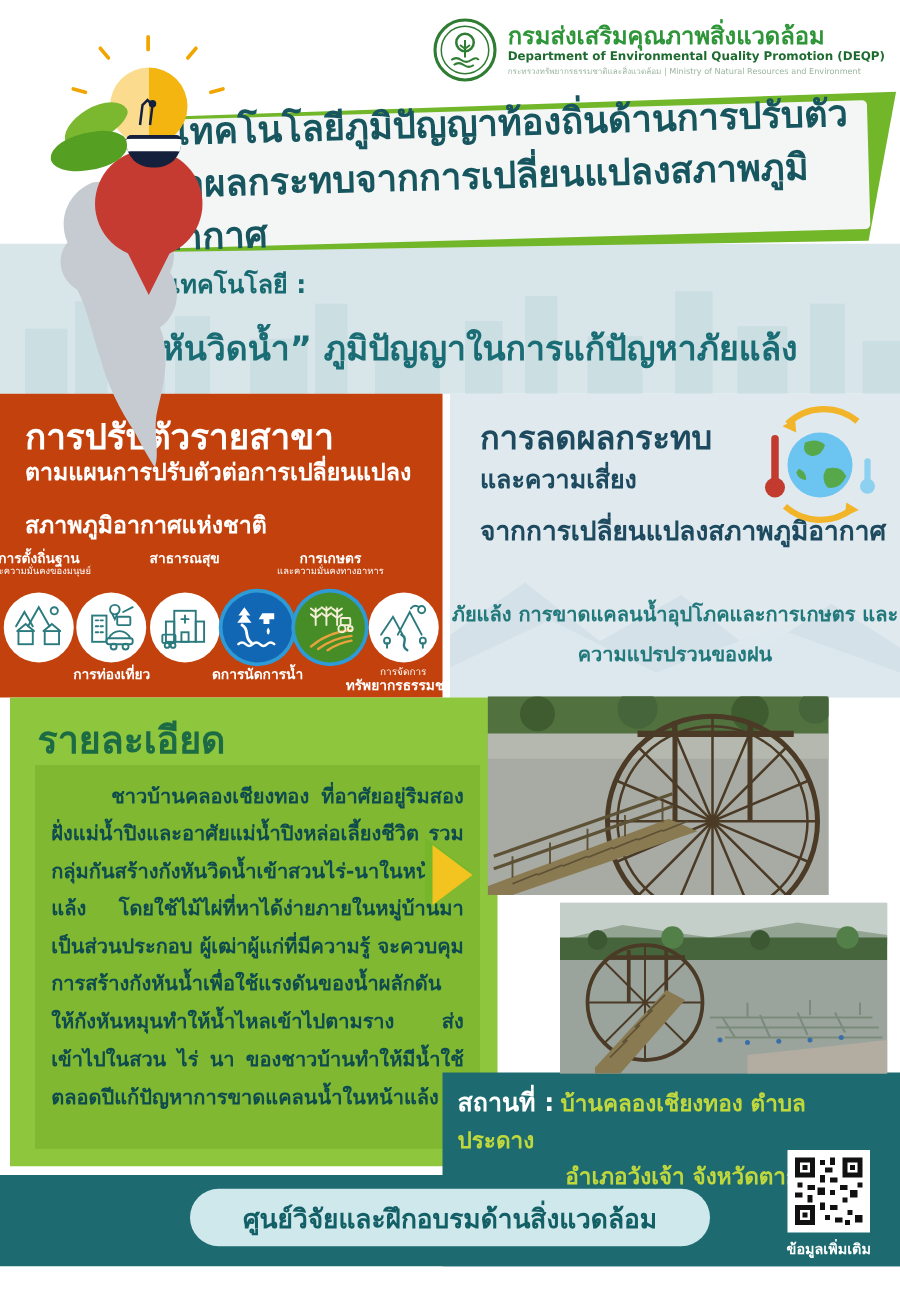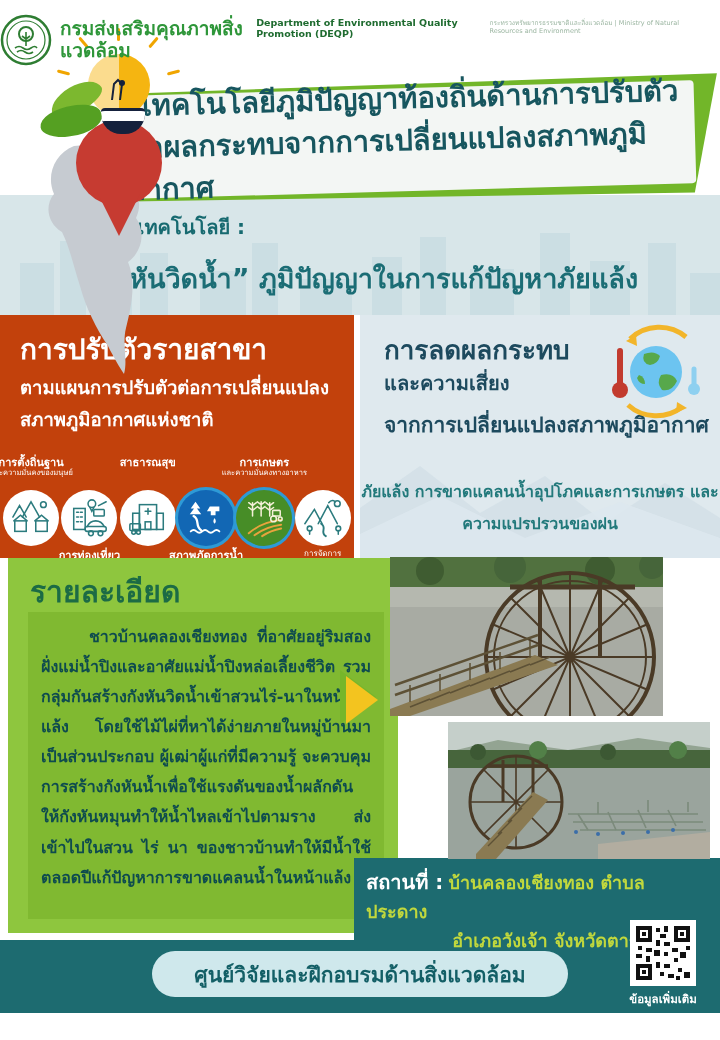--- a/index.html
+++ b/index.html
@@ -2,21 +2,21 @@
 <html><head>
 <meta charset="utf-8">
 <style>
   html,body{margin:0;padding:0;background:#fff;}
   *{box-sizing:border-box;}
   #poster{position:relative;width:720px;height:1040px;background:#fff;overflow:hidden;
           font-family:"DejaVu Sans","Liberation Sans",sans-serif;}
 
   
   #org{position:absolute;top:14px;right:12px;display:flex;align-items:center;gap:8px;z-index:6;}
-  #org .txt{display:flex;flex-direction:row;line-height:1.15;}
+  #org .txt{display:flex;flex-direction:column;line-height:1.15;}
   #org .th{font-size:19px;font-weight:bold;color:#2e9639;}
   #org .en{font-size:9.5px;font-weight:bold;color:#1e6b2f;}
   #org .sub{font-size:6.5px;color:#9ab5a0;margin-top:2px;}
 
   
   #deco{position:absolute;left:0;top:40px;width:240px;height:290px;z-index:5;pointer-events:none;}
   .pin-head{position:absolute;left:76px;top:80px;width:86px;height:86px;border-radius:50%;background:#c63b31;}
   .pin-tip{position:absolute;left:97px;top:152px;width:0;height:0;border-left:22px solid transparent;
            border-right:22px solid transparent;border-top:44px solid #c63b31;}
   .bulb{position:absolute;left:88px;top:14px;width:62px;height:62px;border-radius:50%;
@@ -42,23 +42,23 @@
   
   #tech{position:absolute;left:0;top:195px;width:720px;height:120px;background:#d8e6e9;overflow:hidden;}
   #tech svg{position:absolute;left:0;bottom:-8px;}
   .tech-label{position:absolute;left:112px;top:16px;font-size:20px;font-weight:bold;color:#176a70;}
   .tech-name{position:absolute;left:0;top:62px;width:100%;text-align:center;font-size:27px;
              font-weight:bold;color:#1b6d75;}
 
   
   #col-left{position:absolute;left:0;top:315px;width:354px;height:243px;background:#c2410c;}
   #col-left .h{position:absolute;left:20px;top:12px;font-size:28px;font-weight:bold;color:#fff;}
-  #col-left .s1{position:absolute;left:20px;top:58px;font-size:18.5px;font-weight:bold;color:#fff;}
+  #col-left .s1{position:absolute;left:20px;top:48px;font-size:18.5px;font-weight:bold;color:#fff;}
   #col-left .s2{position:absolute;left:20px;top:90px;font-size:18.5px;font-weight:bold;color:#fff;}
-  #sectors{position:absolute;left:2px;right:2px;top:126px;height:115px;display:flex;margin-top:16px;}
+  #sectors{position:absolute;left:2px;right:2px;top:126px;height:115px;display:flex;}
   .sector{position:relative;width:16.66%;height:100%;}
   .sector-circle{position:absolute;left:50%;top:33px;transform:translateX(-50%);width:56px;height:56px;
                  border-radius:50%;background:#fff;display:flex;align-items:center;justify-content:center;}
   .sector-circle.bg-blue{background:#1267b4;}
   .sector-circle.bg-green{background:#478d27;}
   .sector-circle.hl{box-shadow:0 0 0 3px #2e9ad6;}
   .sector-label{position:absolute;left:50%;transform:translateX(-50%);width:116px;text-align:center;
                 color:#fff;line-height:1.1;}
   .sector-label.top{top:0;} .sector-label.bottom{top:93px;}
   .sector-label .l1{display:block;font-size:11px;font-weight:bold;}
@@ -252,21 +252,21 @@
         <div class="sector-circle bg-blue hl">
           <svg width="42" height="42" viewBox="0 0 44 44" fill="none" stroke="#ffffff" stroke-width="1.8" stroke-linecap="round">
             <path d="M11 5 l5 7 h-10 z M11 10 l6 8 h-12 z" fill="#fff" stroke="none"></path>
             <path d="M9 20 C16 24 10 30 17 35" stroke-width="2.4"></path>
             <path d="M26 10 h10 v5 h-4 v4 h-5 v-4 h-4 z" fill="#fff" stroke="none"></path>
             <path d="M31 22 q2.6 3.6 0 6 q-2.6 -2.4 0 -6" fill="#fff" stroke="none"></path>
             <path d="M6 36 q3 -3 6 0 t6 0 t6 0 t6 0 t6 0" stroke-width="2"></path>
           </svg>
         </div>
         <div class="sector-label bottom">
-          <span class="l1">สภาพภัดการน้ำ</span>
+          <span class="l1">ดการนัดการน้ำ</span>
         </div>
       </div>
 
       <div class="sector">
         <div class="sector-label top">
           <span class="l1">การเกษตร</span>
           <span class="l2">และความมั่นคงทางอาหาร</span>
         </div>
         <div class="sector-circle bg-green hl">
           <svg width="42" height="42" viewBox="0 0 44 44" fill="none" stroke-linecap="round">

